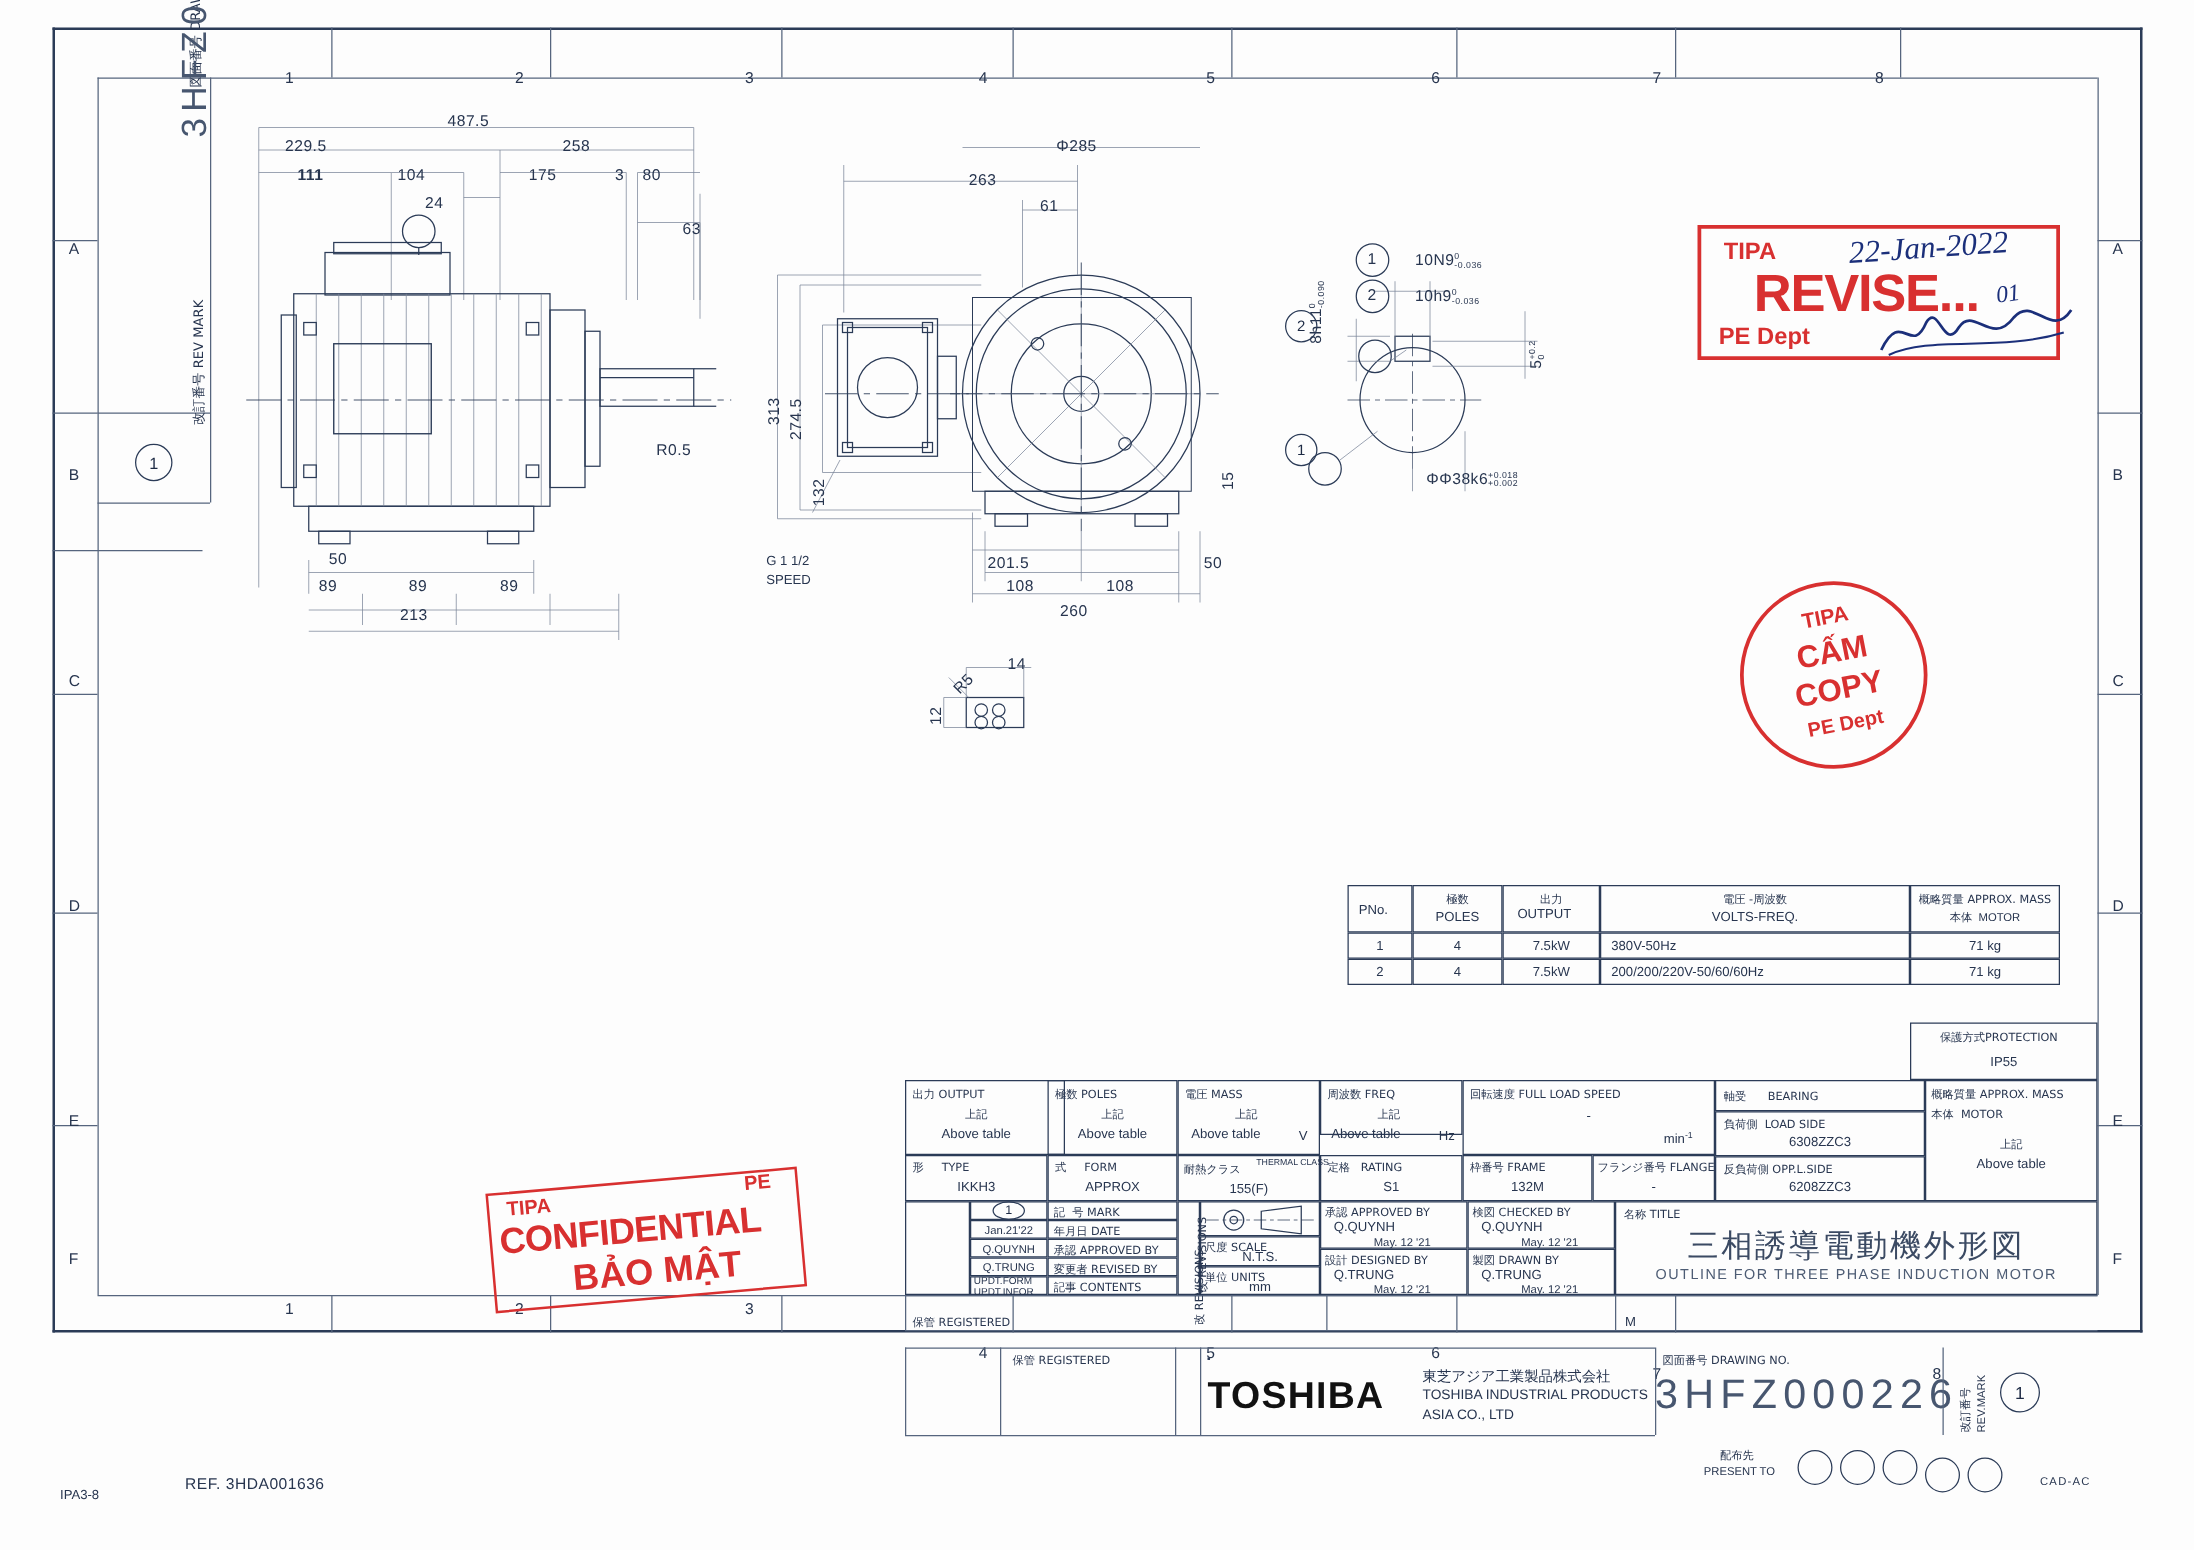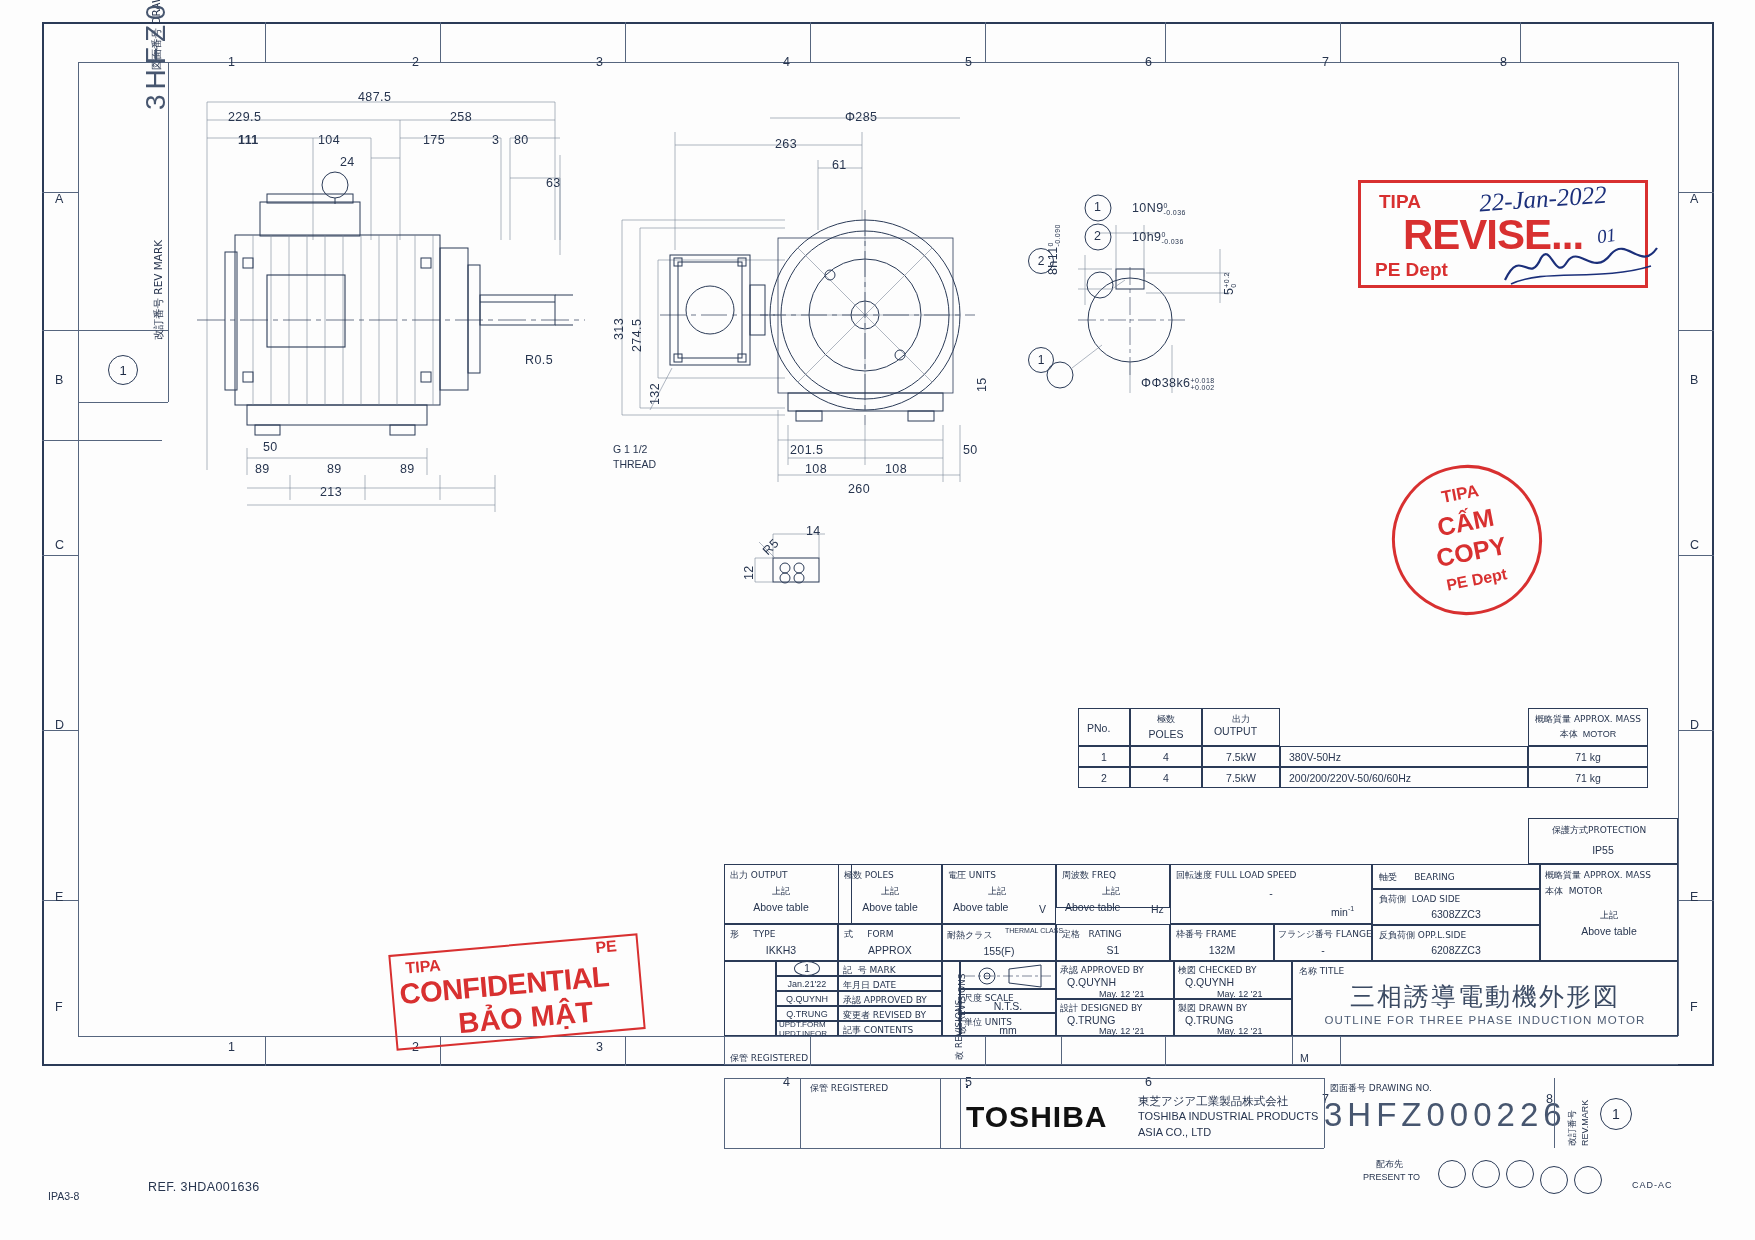--- a/index.html
+++ b/index.html
@@ -283,21 +283,21 @@
   <div class="tx dim rot90" style="left:612px;top:340px;">313</div>
   <div class="tx dim rot90" style="left:630px;top:352px;">274.5</div>
   <div class="tx dim rot90" style="left:648px;top:405px;">132</div>
   <div class="tx dim" style="left:790px;top:443px;">201.5</div>
   <div class="tx dim" style="left:805px;top:462px;">108</div>
   <div class="tx dim" style="left:885px;top:462px;">108</div>
   <div class="tx dim" style="left:848px;top:482px;">260</div>
   <div class="tx dim" style="left:963px;top:443px;">50</div>
   <div class="tx dim rot90" style="left:975px;top:392px;">15</div>
   <div class="tx sm" style="left:613px;top:443px;">G 1 1/2</div>
-  <div class="tx sm" style="left:613px;top:458px;">THREAD</div>
+  <div class="tx sm" style="left:613px;top:458px;">SPEED</div>
 
   <svg style="position:absolute;left:1030px;top:185px;width:330px;height:220px;">
     <g stroke="#2b3b57" fill="none" stroke-width="1">
       <circle cx="100" cy="135" r="42"></circle>
       <rect x="86" y="84" width="28" height="20"></rect>
       <line x1="48" y1="135" x2="155" y2="135" stroke="#2b3b57" stroke-width=".6" stroke-dasharray="18,4,4,4"></line>
       <line x1="100" y1="82" x2="100" y2="190" stroke="#2b3b57" stroke-width=".6" stroke-dasharray="18,4,4,4"></line>
 
       <line x1="86" y1="40" x2="86" y2="92" stroke="#7b8699" stroke-width=".6"></line>
       <line x1="114" y1="40" x2="114" y2="92" stroke="#7b8699" stroke-width=".6"></line>
@@ -359,20 +359,24 @@
         <div class="tx sm" style="left:8px;top:13px;">PNo.</div>
       </div>
     <div class="cell" style="left:52px;top:0;width:72px;height:38px;">
       <div class="tx xs jp ctr" style="left:0;top:4px;width:70px;">極数</div>
       <div class="tx sm ctr" style="left:0;top:19px;width:70px;">POLES</div>
     </div>
     <div class="cell" style="left:124px;top:0;width:78px;height:38px;">
       <div class="tx xs jp ctr" style="left:0;top:4px;width:76px;">出力</div>
       <div class="tx sm ctr" style="left:0;top:16px;width:65px;">OUTPUT</div>
     </div>
+    <div class="cell" style="left:202px;top:0;width:248px;height:38px;">
+      <div class="tx xs jp ctr" style="left:0;top:4px;width:246px;">電圧 -周波数</div>
+      <div class="tx sm ctr" style="left:0;top:19px;width:246px;">VOLTS-FREQ.</div>
+    </div>
     <div class="cell" style="left:450px;top:0;width:120px;height:38px;">
       <div class="tx xs jp ctr" style="left:0;top:4px;width:118px;">概略質量 APPROX. MASS</div>
       <div class="tx xs ctr" style="left:0;top:19px;width:118px;">本体  MOTOR</div>
     </div>
 
     <div class="cell" style="left:0;top:38px;width:52px;height:21px;">
         <div class="tx sm ctr" style="left:0;top:4px;width:50px;">1</div>
       </div>
     <div class="cell" style="left:52px;top:38px;width:72px;height:21px;">
         <div class="tx sm ctr" style="left:0;top:4px;width:70px;">4</div>
@@ -415,21 +419,21 @@
       <div class="tx xs jp" style="left:5px;top:4px;">出力 OUTPUT</div>
       <div class="tx xs jp ctr" style="left:0;top:20px;width:112px;">上記</div>
       <div class="tx sm ctr" style="left:0;top:36px;width:112px;">Above table</div>
     </div>
     <div class="cell" style="left:114px;top:0;width:104px;height:60px;">
       <div class="tx xs jp" style="left:5px;top:4px;">極数 POLES</div>
       <div class="tx xs jp ctr" style="left:0;top:20px;width:102px;">上記</div>
       <div class="tx sm ctr" style="left:0;top:36px;width:102px;">Above table</div>
     </div>
     <div class="cell" style="left:218px;top:0;width:114px;height:60px;">
-      <div class="tx xs jp" style="left:5px;top:4px;">電圧 UNITS</div>
+      <div class="tx xs jp" style="left:5px;top:4px;">電圧 MASS</div>
       <div class="tx xs jp ctr" style="left:0;top:20px;width:108px;">上記</div>
       <div class="tx sm" style="left:10px;top:36px;">Above table</div>
       <div class="tx sm" style="left:96px;top:38px;">V</div>
     </div>
     <div class="cell" style="left:332px;top:0;width:114px;height:44px;">
       <div class="tx xs jp" style="left:5px;top:4px;">周波数 FREQ</div>
       <div class="tx xs jp ctr" style="left:0;top:20px;width:108px;">上記</div>
       <div class="tx sm" style="left:8px;top:36px;">Above table</div>
       <div class="tx sm" style="left:94px;top:38px;">Hz</div>
     </div>

